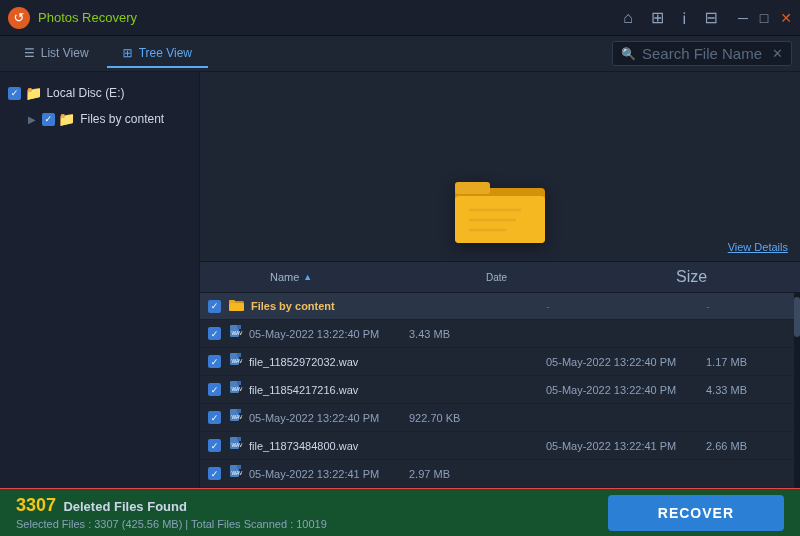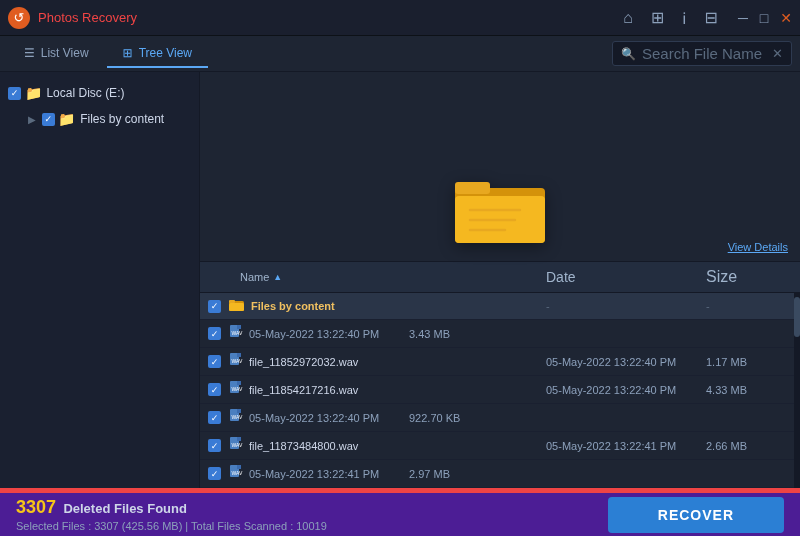--- a/index.html
+++ b/index.html
@@ -22,21 +22,21 @@
       padding: 0 8px;
       border-bottom: 1px solid #0d1117;
     }
     #app-logo {
       width: 22px;
       height: 22px;
       margin-right: 8px;
       flex-shrink: 0;
     }
     #app-title {
-      color: #ef4444;
+      color: #84cc16;
       font-size: 13px;
       font-weight: 500;
       flex: 1;
     }
     #title-nav {
       display: flex;
       align-items: center;
       gap: 18px;
       margin-right: 20px;
     }
@@ -199,24 +199,25 @@
     
     #file-table-wrapper {
       border-top: 1px solid #141926;
     }
     #file-table-header {
       display: flex;
       align-items: center;
       background: #232d3f;
       padding: 6px 8px;
       border-bottom: 1px solid #141926;
+      gap: 30px;
     }
     .th-checkbox-col { width: 32px; }
     .th-name { flex: 1; display: flex; align-items: center; gap: 4px; color: #a0b4cc; font-size: 11px; }
-    .th-date { width: 160px; color: #a0b4cc; font-size: 14px; }
+    .th-date { width: 160px; color: #a0b4cc; font-size: 10px; }
     .th-size { width: 80px; color: #a0b4cc; font-size: 16px; }
     .th-sort-arrow { font-size: 9px; color: #5ba8f5; }
 
     .file-row {
       display: flex;
       align-items: center;
       padding: 5px 8px;
       border-bottom: 1px solid #1a2030;
       cursor: pointer;
     }
@@ -253,25 +254,25 @@
       display: flex;
       overflow: hidden;
     }
     #file-table-body {
       flex: 1;
     }
 
     
     #status-bar {
       height: 48px;
-      background: #4c1d95;
+      background: #14532d;
       display: flex;
       align-items: center;
       padding: 0 16px;
-      border-top: 5px solid #ef4444;
+      border-top: 1px solid #ef4444;
       gap: 8px;
     }
     #status-text {
       flex: 1;
     }
     #deleted-count {
       font-size: 18px;
       font-weight: bold;
       color: #f5c518;
     }

